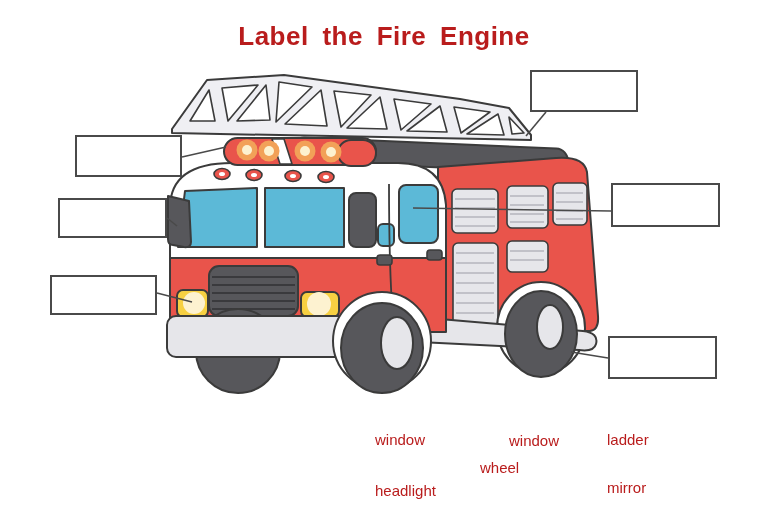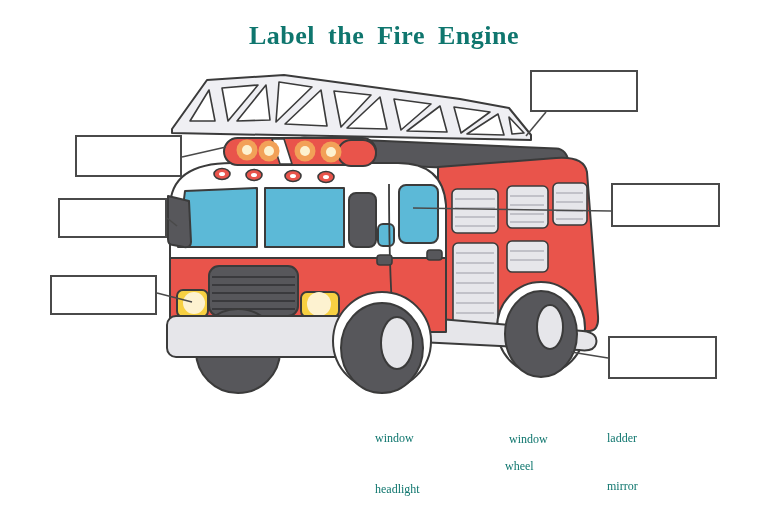--- a/index.html
+++ b/index.html
@@ -3,36 +3,36 @@
 <meta charset="utf-8">
 <style>
   :root{
     --truck-red:#e9544b; --window-blue:#5cb9d7; --dark-gray:#57575b;
     --light-gray:#e6e6ea; --ladder-gray:#efeff3; --headlight-yellow:#f7d042;
     --light-orange:#f2a158; --light-cream:#fdf2d0; --outline:#3b3b3b;
     --box-border:#4a4a4a;
   }
   html,body{margin:0;padding:0;background:#fff;}
   #page{position:relative;width:768px;height:512px;background:#ffffff;overflow:hidden;
-        font-family:Liberation Serif, serif;color:#0f766e;}
+        font-family:Liberation Sans, sans-serif;color:#b91c1c;}
   #title{position:absolute;top:21px;left:0;right:0;text-align:center;
          font-size:26px;font-weight:600;letter-spacing:.5px;word-spacing:6px;}
   #truck-svg{position:absolute;left:0;top:0;}
   .o{stroke:var(--outline);stroke-width:2;stroke-linejoin:round;stroke-linecap:round;}
   .thin{stroke:var(--outline);stroke-width:1.6;stroke-linejoin:round;}
   .red{fill:var(--truck-red);} .blue{fill:var(--window-blue);}
   .dk{fill:var(--dark-gray);} .lt{fill:var(--light-gray);}
   .lad{fill:var(--ladder-gray);} .hole{fill:#ffffff;}
   .yel{fill:var(--headlight-yellow);} .org{fill:var(--light-orange);}
   .crm{fill:var(--light-cream);} .wht{fill:#ffffff;}
   .slat{stroke:#3a3a3d;stroke-width:2;} .shline{stroke:#b5b5bc;stroke-width:1.5;}
   .conn{stroke:var(--box-border);stroke-width:1.6;fill:none;}
   .label-box{position:absolute;background:#ffffff;border:2px solid var(--box-border);
              box-sizing:border-box;font-size:14px;padding:2px 4px;}
-  .word{position:absolute;font-size:12px;}
+  .word{position:absolute;font-size:15px;}
   #instruction{position:absolute;left:37px;top:439px;font-size:15px;word-spacing:3px;}
 </style>
 </head>
 <body>
 
 <div id="page">
 
   <div id="title">Label the Fire Engine</div>
 
   <svg id="truck-svg" width="768" height="512" viewBox="0 0 768 512">
@@ -180,15 +180,15 @@
   <div class="label-box" style="left:58px;top:198px;width:109px;height:40px;"></div>
   <div class="label-box" style="left:50px;top:275px;width:107px;height:40px;"></div>
   <div class="label-box" style="left:611px;top:183px;width:109px;height:44px;"></div>
   <div class="label-box" style="left:608px;top:336px;width:109px;height:43px;"></div>
 
 
   <span class="word" style="left:375px;top:431px;">window</span>
   <span class="word" style="left:509px;top:432px;">window</span>
   <span class="word" style="left:607px;top:431px;">ladder</span>
   <span class="word" style="left:375px;top:482px;">headlight</span>
-  <span class="word" style="left:505px;top:459px;">wheel</span>
+  <span class="word" style="left:480px;top:459px;">wheel</span>
   <span class="word" style="left:607px;top:459px;margin-top:20px;">mirror</span>
 </div>
 
 </body></html>

